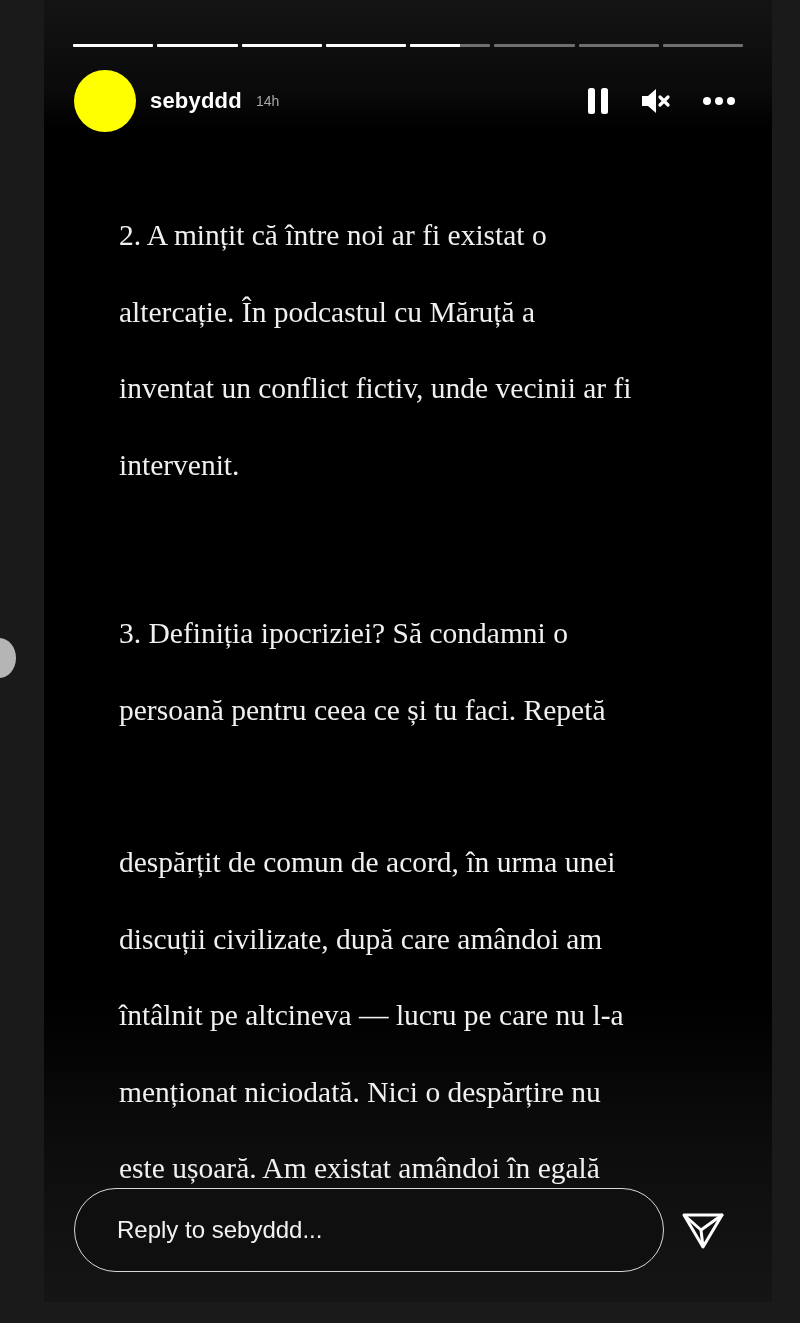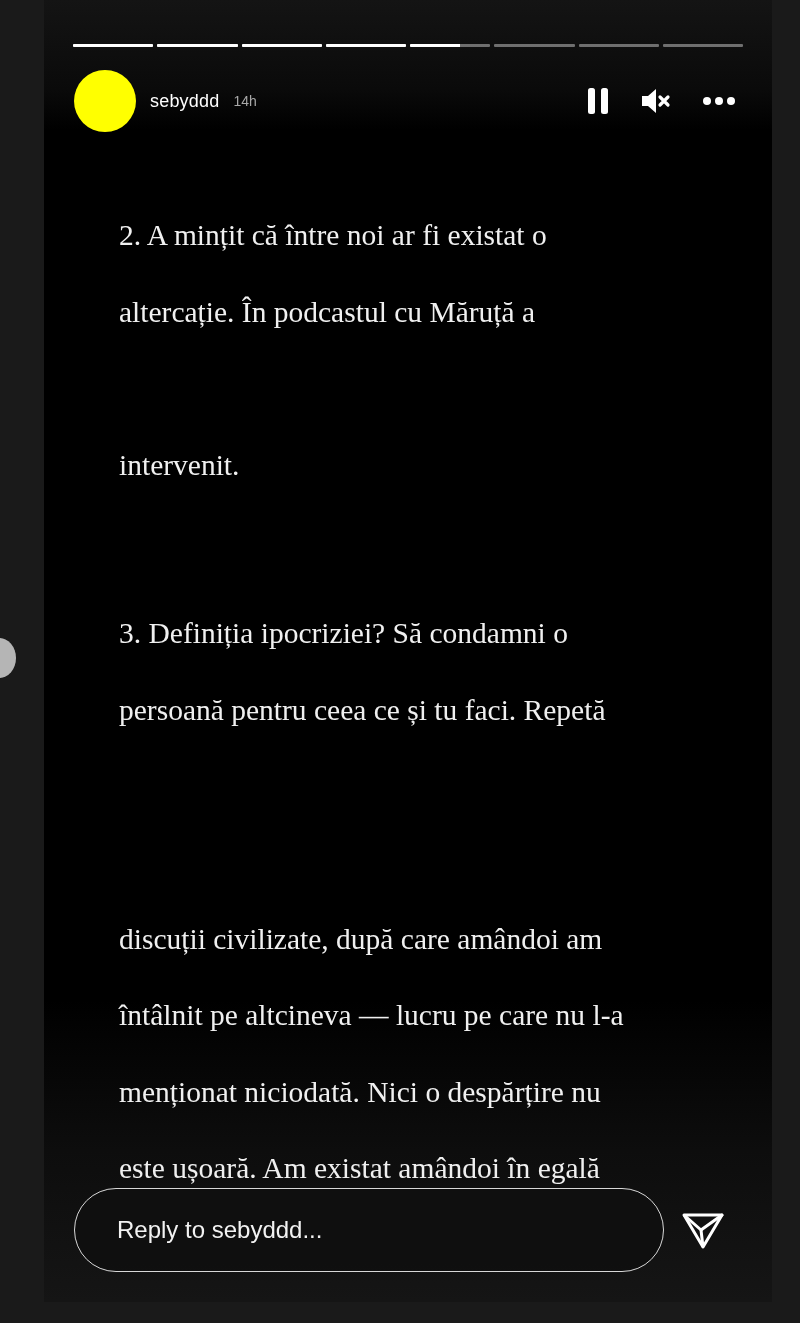--- a/index.html
+++ b/index.html
@@ -30,21 +30,21 @@
   .seg .fill { position: absolute; left: 0; top: 0; bottom: 0; background: #fff; }
   .header {
     position: absolute; left: 30px; top: 70px; right: 28px; height: 62px;
     display: flex; align-items: center;
   }
   .avatar {
     width: 62px; height: 62px; border-radius: 50%; background: #ffff00;
     flex: 0 0 auto;
   }
   .username {
-    margin-left: 14px; color: #fff; font-weight: normal; font-size: 18px;
+    margin-left: 14px; color: #fff; font-weight: bold; font-size: 22px;
     letter-spacing: 0.2px;
   }
   .time { margin-left: 14px; color: #a8a8a8; font-size: 14px; }
   .header-actions {
     margin-left: auto; display: flex; align-items: center; gap: 30px; margin-right: 8px;
   }
   .icon-btn { display: flex; align-items: center; justify-content: center; cursor: pointer; }
   .story-text {
     position: absolute; left: 59px; top: 124px; width: 630px;
     font-family: "Liberation Serif", "DejaVu Serif", serif;
@@ -128,28 +128,28 @@
           <circle cx="29" cy="5" r="4" fill="#fff"></circle>
         </svg>
       </div>
     </div>
   </div>
 
   <div class="story-text">
     <p>
       <span>2. A mințit că între noi ar fi existat o</span><br>
       <span>altercație. În podcastul cu Măruță a</span><br>
-      <br>
+      <span>inventat un conflict fictiv, unde vecinii ar fi</span><br>
       <span>intervenit.</span>
     </p>
     <p>
       <span>3. Definiția ipocriziei? Să condamni o</span><br>
       <span>persoană pentru ceea ce și tu faci. Repetă</span><br>
       <br>
-      <br>
+      <span>despărțit de comun de acord, în urma unei</span><br>
       <span>discuții civilizate, după care amândoi am</span><br>
       <span>întâlnit pe altcineva — lucru pe care nu l-a</span><br>
       <span>menționat niciodată. Nici o despărțire nu</span><br>
       <span>este ușoară. Am existat amândoi în egală</span><br>
       <br>
       <br>
       <br>
       <br>
       <br>
       <br>

